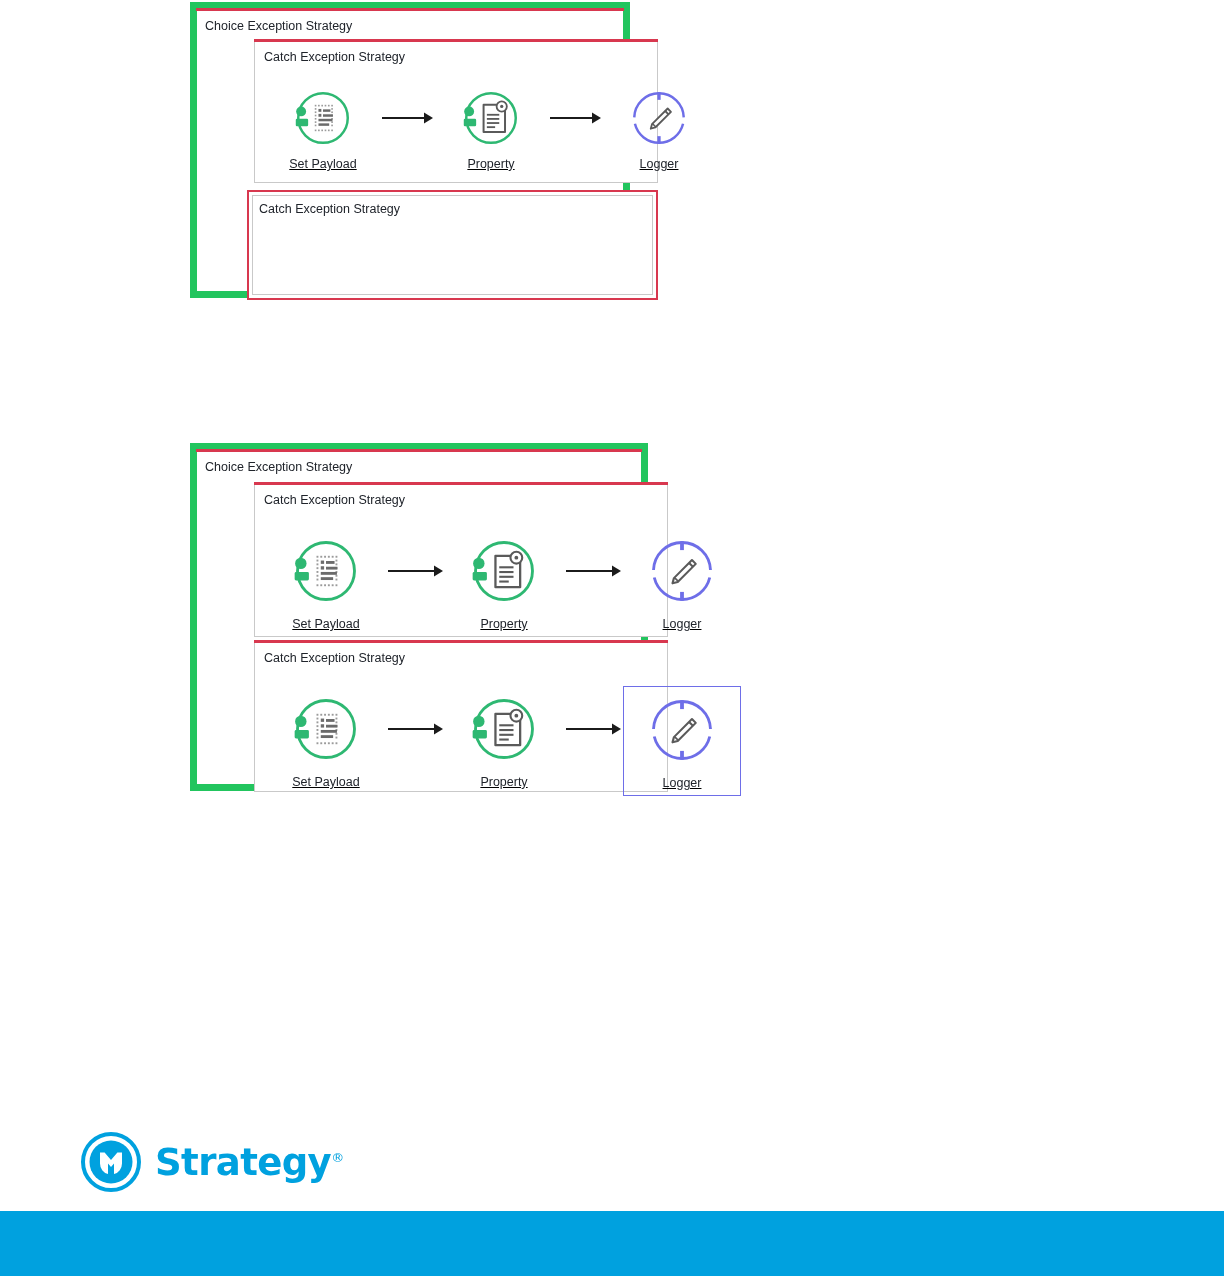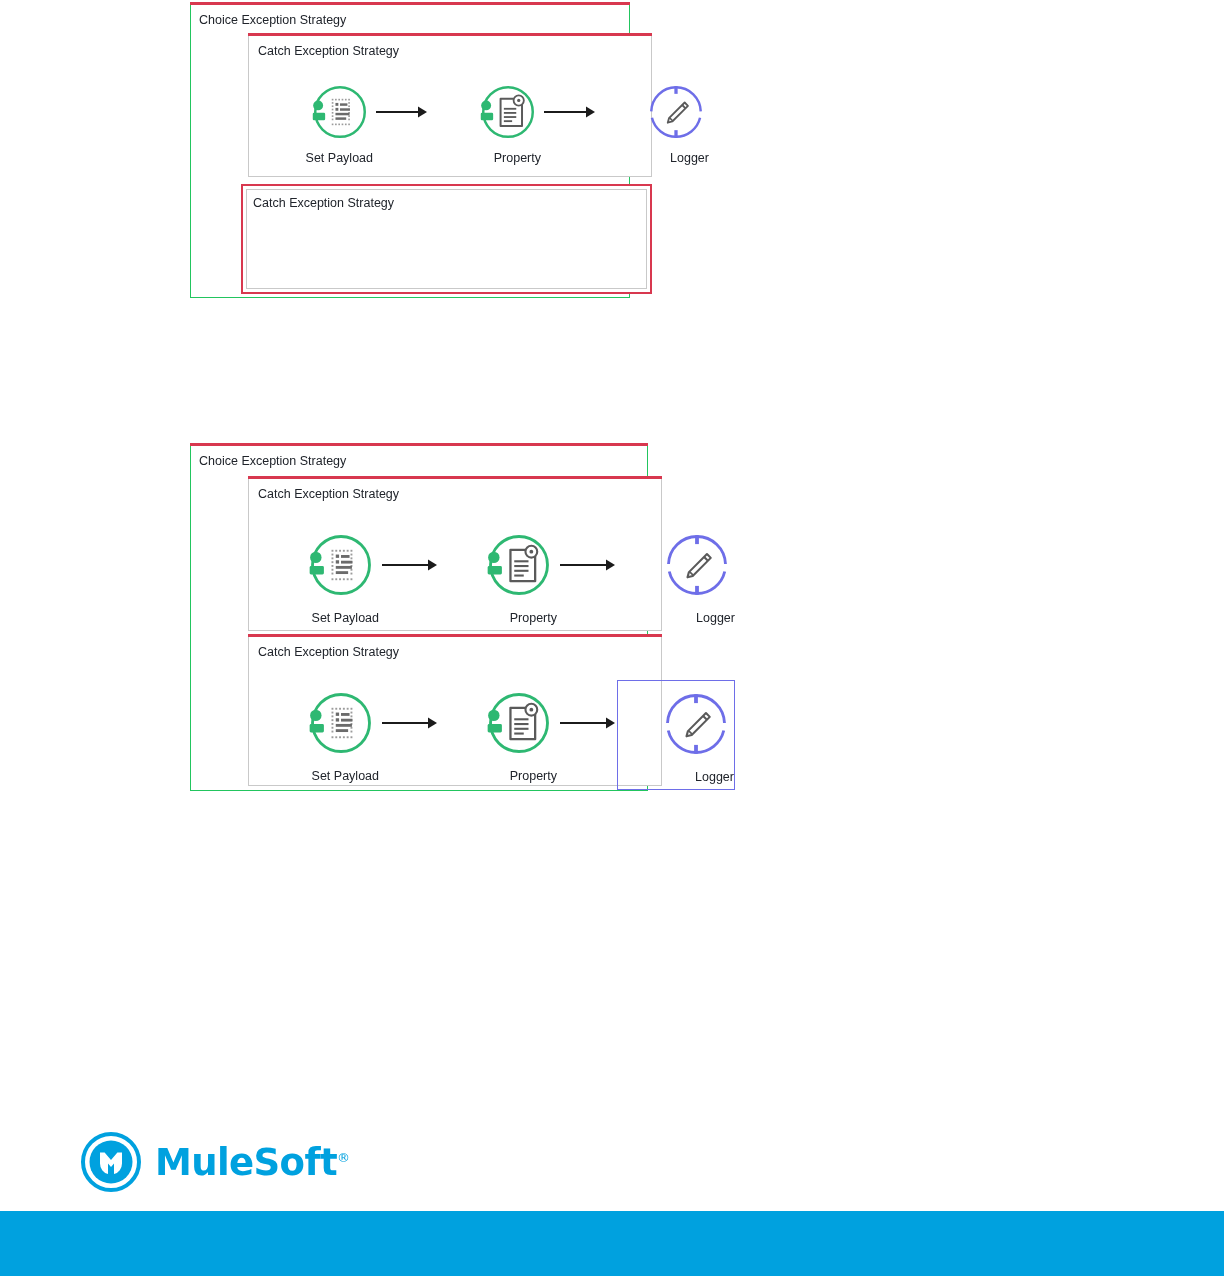--- a/index.html
+++ b/index.html
@@ -14,21 +14,21 @@
     font-family: "Liberation Sans", sans-serif;
     position: relative;
     overflow: hidden;
   }
 
   
   .figure {
     position: absolute;
     box-sizing: border-box;
     background: #ffffff;
-    border: 1px solid #22c55e;
+    border: 7px solid #22c55e;
   }
   .figure.fig-1 { left: 190px; top: 2px;   width: 440px; height: 296px; }
   .figure.fig-2 { left: 190px; top: 443px; width: 458px; height: 348px; }
 
   
   .figure::before {
     content: "";
     position: absolute;
     left: -1px;
     top: -1px;
@@ -100,23 +100,24 @@
     display: flex;
     align-items: flex-start;
   }
   .fig-1 .flow { left: 12px; top: 40px; }
   .fig-2 .flow { left: 12px; top: 45px; }
 
   .node {
     width: 118px;
     display: flex;
     flex-direction: column;
-    align-items: flex-end;
+    align-items: center;
     box-sizing: border-box;
     padding: 5px 0 5px 0;
+    text-decoration: underline;
   }
   .node.selected {
     border: 1px solid #6e6ee8;
   }
   .node-label {
     font-size: 12.5px;
     color: #20242b;
     white-space: nowrap;
   }
   .fig-1 .node { width: 112px; }
@@ -505,16 +506,16 @@
 </div>
 
 <div class="logo-block">
   <span class="logo-mark">
     <svg width="62" height="62" viewBox="0 0 62 62">
       <circle cx="31" cy="31" r="28" fill="none" stroke="#00a1df" stroke-width="4"></circle>
       <circle cx="31" cy="31" r="21.5" fill="#00a1df"></circle>
       <path d="M20 21.5 v11 a11 11 0 0 0 8 10.6 v-10.5 l3 3.4 3 -3.4 v10.5 a11 11 0 0 0 8 -10.6 v-11 h-4.6 l-6.4 7.6 -6.4 -7.6 z" fill="#ffffff"></path>
     </svg>
   </span>
-  <span class="logo-word"><span>MuleSoft</span><span class="reg">®</span></span>
+  <span class="logo-word"><span>Strategy</span><span class="reg">®</span></span>
 </div>
 
 <div class="bottom-bar"></div>
 
 </body></html>

